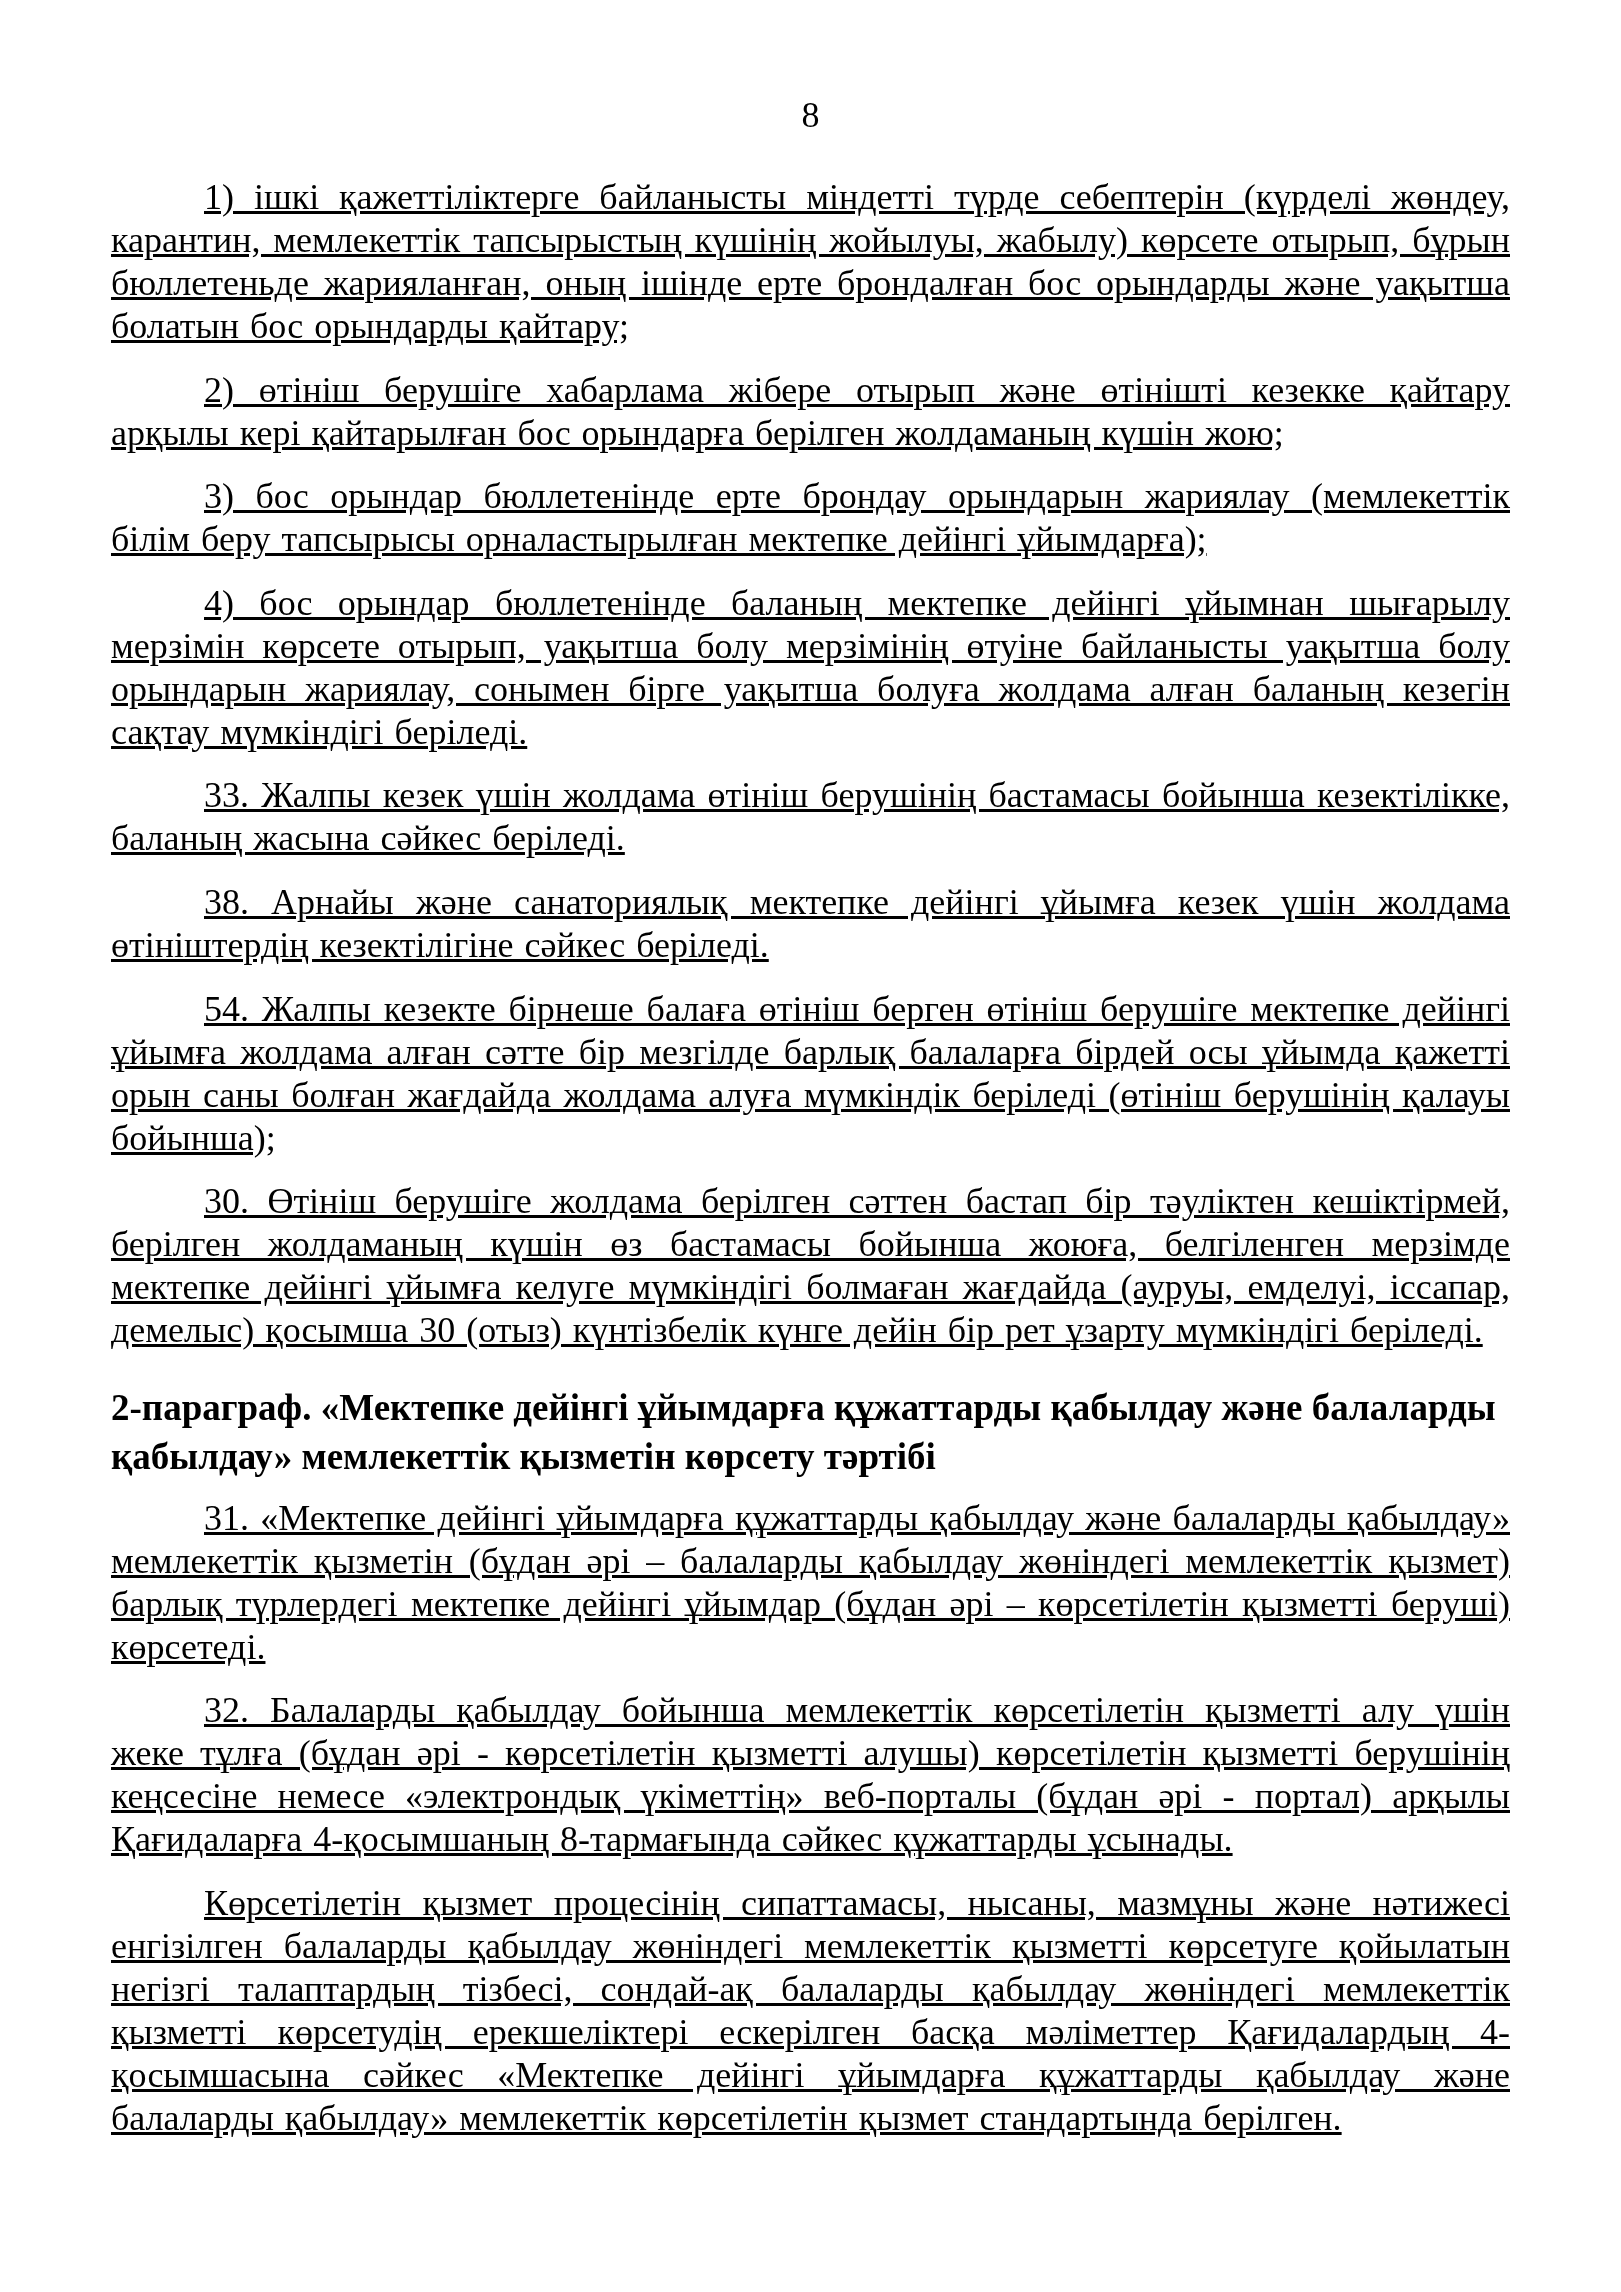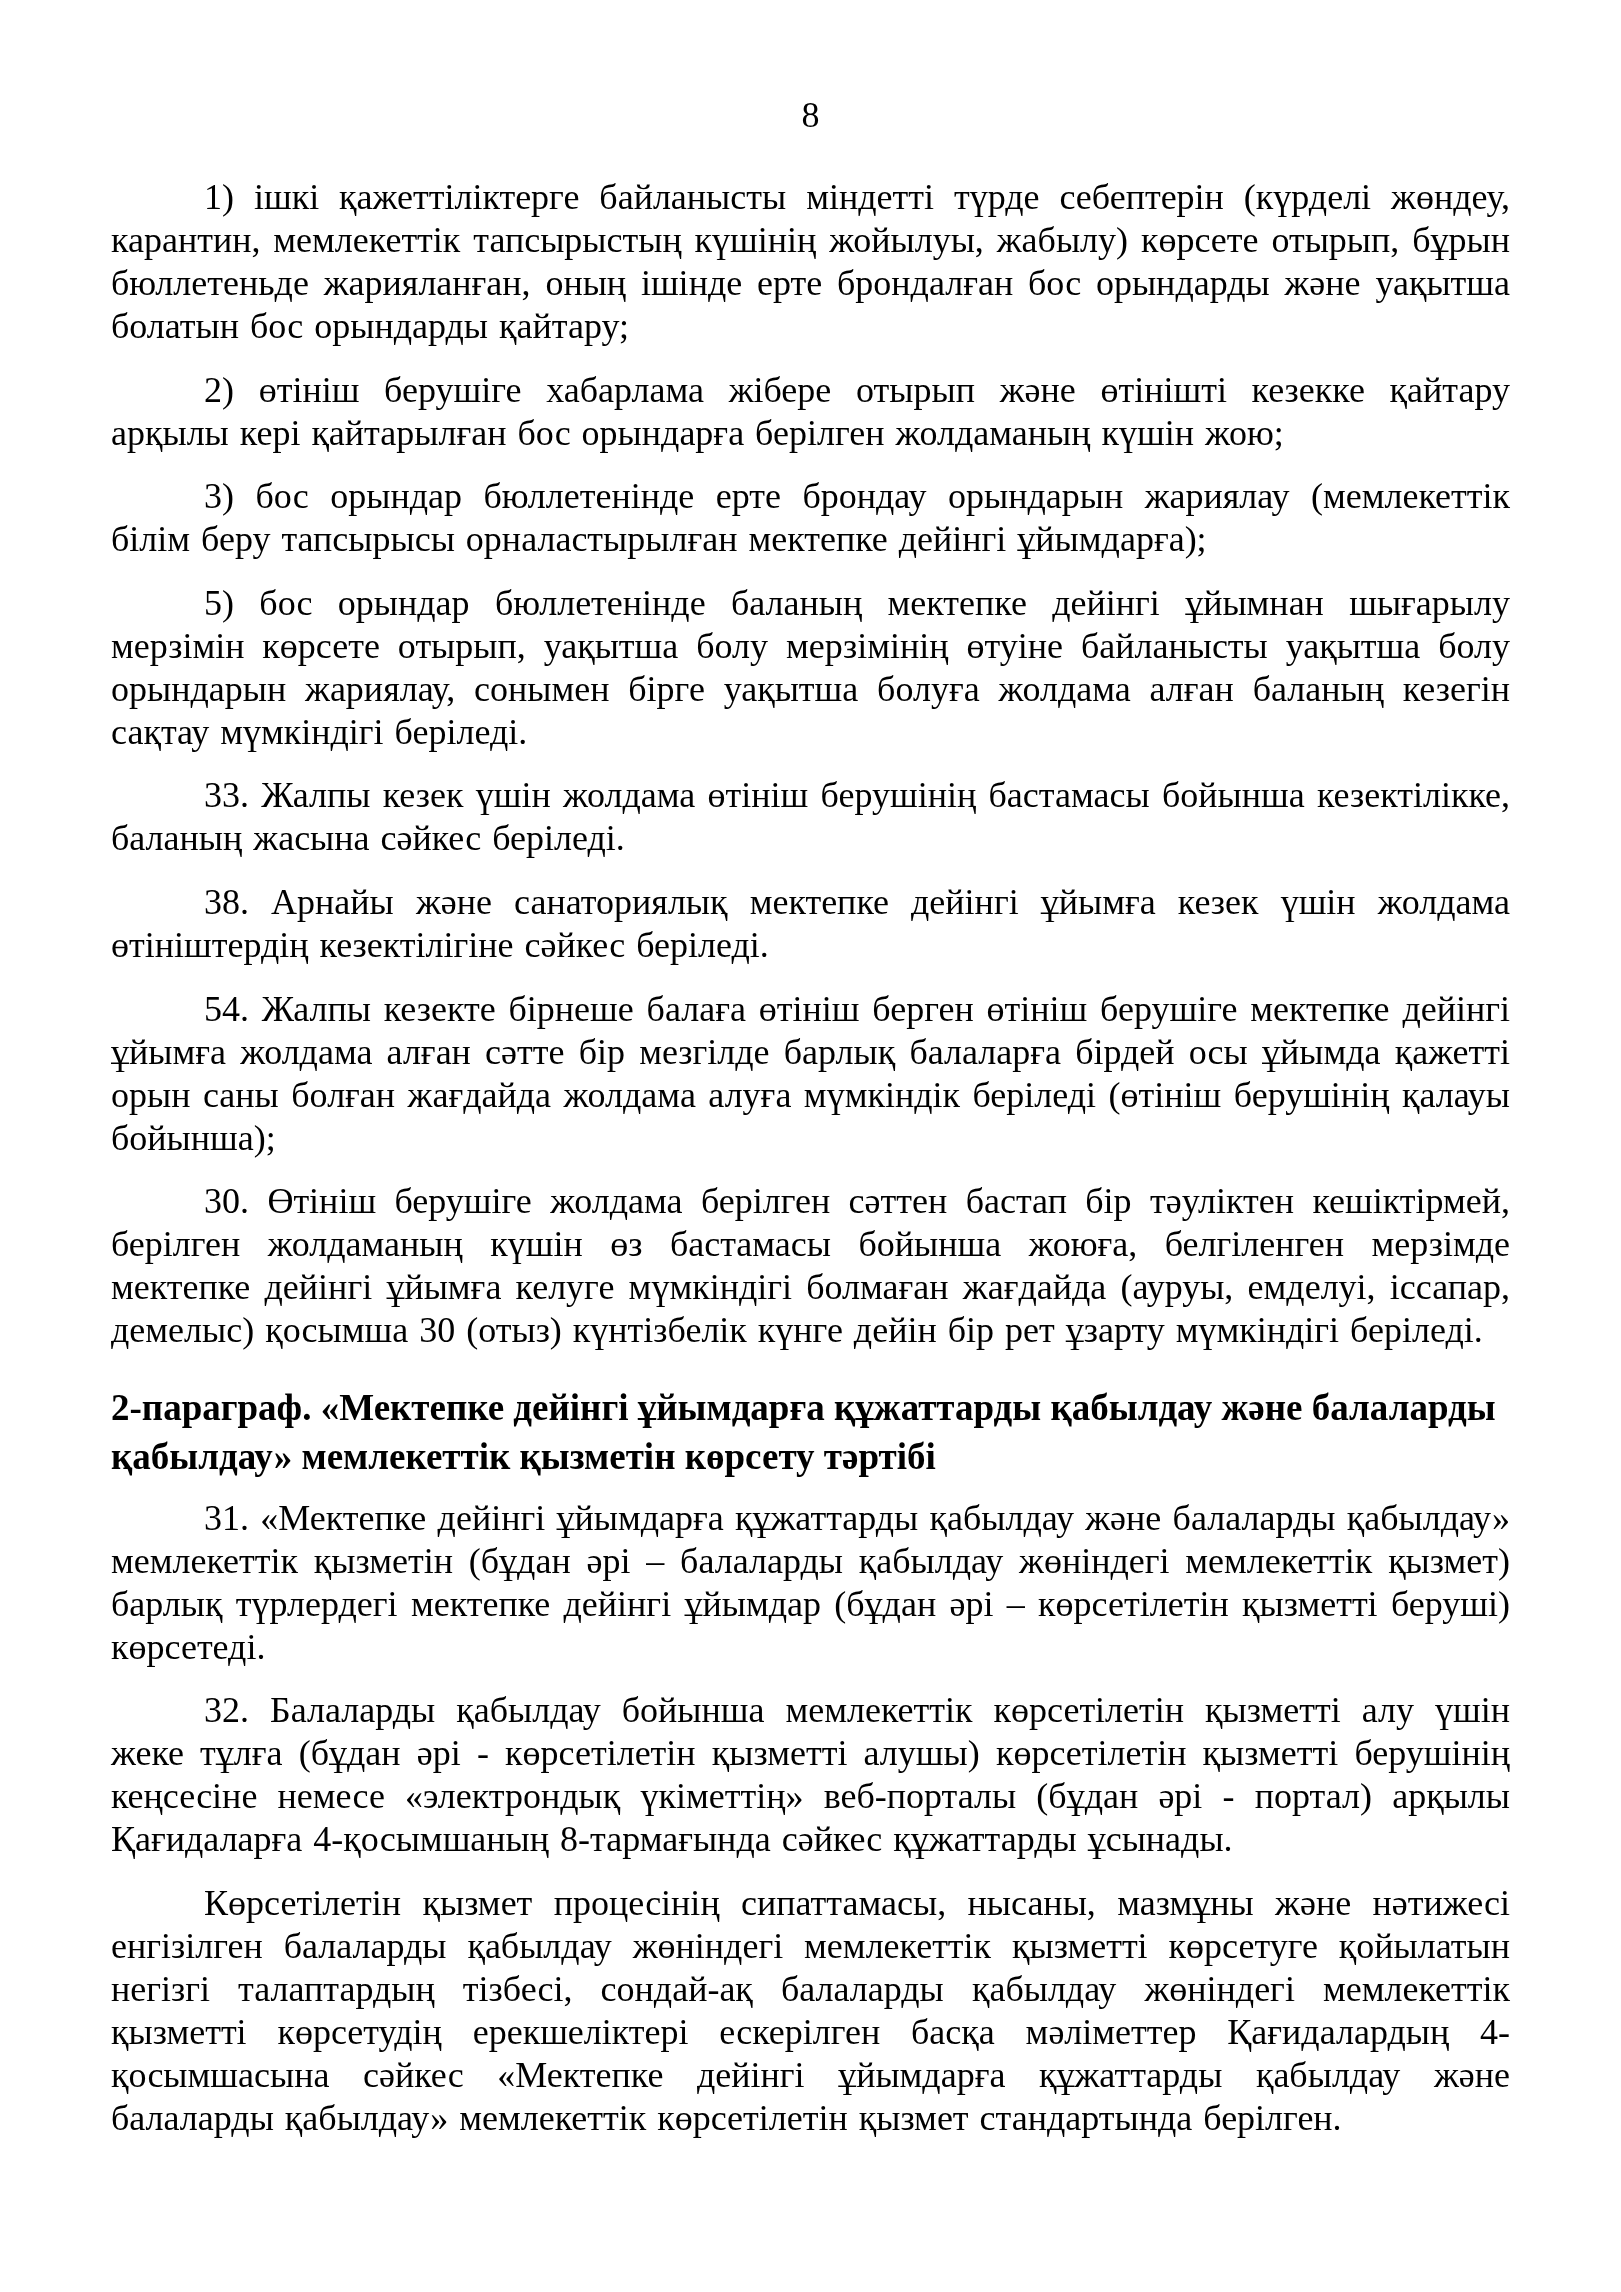--- a/index.html
+++ b/index.html
@@ -26,39 +26,40 @@
     line-height: 43px;
     margin: 0 0 39px 0;
   }
   p.body-par {
     margin: 0 0 20.6px 0;
     font-size: 36px;
     line-height: 43px;
     text-align: justify;
     text-indent: 93px;
     word-spacing: 2px;
+    text-decoration: underline;
   }
   h2.section-heading {
     font-size: 37px;
     font-weight: bold;
     line-height: 49px;
     text-align: left;
     margin: 31px 0 15.7px 0;
   }
 </style>
 </head>
 <body>
 
 <div class="page">
   <div class="page-number">8</div>
 
   <p class="body-par">1) ішкі қажеттіліктерге байланысты міндетті түрде себептерін (күрделі жөндеу, карантин, мемлекеттік тапсырыстың күшінің жойылуы, жабылу) көрсете отырып, бұрын бюллетеньде жарияланған, оның ішінде ерте брондалған бос орындарды және уақытша болатын бос орындарды қайтару;</p>
   <p class="body-par">2) өтініш берушіге хабарлама жібере отырып және өтінішті кезекке қайтару арқылы кері қайтарылған бос орындарға берілген жолдаманың күшін жою;</p>
   <p class="body-par">3) бос орындар бюллетенінде ерте брондау орындарын жариялау (мемлекеттік білім беру тапсырысы орналастырылған мектепке дейінгі ұйымдарға);</p>
-  <p class="body-par">5) бос орындар бюллетенінде баланың мектепке дейінгі ұйымнан шығарылу мерзімін көрсете отырып, уақытша болу мерзімінің өтуіне байланысты уақытша болу орындарын жариялау, сонымен бірге уақытша болуға жолдама алған баланың кезегін сақтау мүмкіндігі беріледі.</p>
+  <p class="body-par">4) бос орындар бюллетенінде баланың мектепке дейінгі ұйымнан шығарылу мерзімін көрсете отырып, уақытша болу мерзімінің өтуіне байланысты уақытша болу орындарын жариялау, сонымен бірге уақытша болуға жолдама алған баланың кезегін сақтау мүмкіндігі беріледі.</p>
   <p class="body-par">33. Жалпы кезек үшін жолдама өтініш берушінің бастамасы бойынша кезектілікке, баланың жасына сәйкес беріледі.</p>
   <p class="body-par">38. Арнайы және санаториялық мектепке дейінгі ұйымға кезек үшін жолдама өтініштердің кезектілігіне сәйкес беріледі.</p>
   <p class="body-par">54. Жалпы кезекте бірнеше балаға өтініш берген өтініш берушіге мектепке дейінгі ұйымға жолдама алған сәтте бір мезгілде барлық балаларға бірдей осы ұйымда қажетті орын саны болған жағдайда жолдама алуға мүмкіндік беріледі (өтініш берушінің қалауы бойынша);</p>
   <p class="body-par">30. Өтініш берушіге жолдама берілген сәттен бастап бір тәуліктен кешіктірмей, берілген жолдаманың күшін өз бастамасы бойынша жоюға, белгіленген мерзімде мектепке дейінгі ұйымға келуге мүмкіндігі болмаған жағдайда (ауруы, емделуі, іссапар, демелыс) қосымша 30 (отыз) күнтізбелік күнге дейін бір рет ұзарту мүмкіндігі беріледі.</p>
 
   <h2 class="section-heading">2-параграф. «Мектепке дейінгі ұйымдарға құжаттарды қабылдау және балаларды қабылдау» мемлекеттік қызметін көрсету тәртібі</h2>
 
   <p class="body-par">31. «Мектепке дейінгі ұйымдарға құжаттарды қабылдау және балаларды қабылдау» мемлекеттік қызметін (бұдан әрі – балаларды қабылдау жөніндегі мемлекеттік қызмет) барлық түрлердегі мектепке дейінгі ұйымдар (бұдан әрі – көрсетілетін қызметті беруші) көрсетеді.</p>
   <p class="body-par">32. Балаларды қабылдау бойынша мемлекеттік көрсетілетін қызметті алу үшін жеке тұлға (бұдан әрі - көрсетілетін қызметті алушы) көрсетілетін қызметті берушінің кеңсесіне немесе «электрондық үкіметтің» веб-порталы (бұдан әрі - портал) арқылы Қағидаларға 4-қосымшаның 8-тармағында сәйкес құжаттарды ұсынады.</p>
   <p class="body-par">Көрсетілетін қызмет процесінің сипаттамасы, нысаны, мазмұны және нәтижесі енгізілген балаларды қабылдау жөніндегі мемлекеттік қызметті көрсетуге қойылатын негізгі талаптардың тізбесі, сондай-ақ балаларды қабылдау жөніндегі мемлекеттік қызметті көрсетудің ерекшеліктері ескерілген басқа мәліметтер Қағидалардың 4-қосымшасына сәйкес «Мектепке дейінгі ұйымдарға құжаттарды қабылдау және балаларды қабылдау» мемлекеттік көрсетілетін қызмет стандартында берілген.</p>

